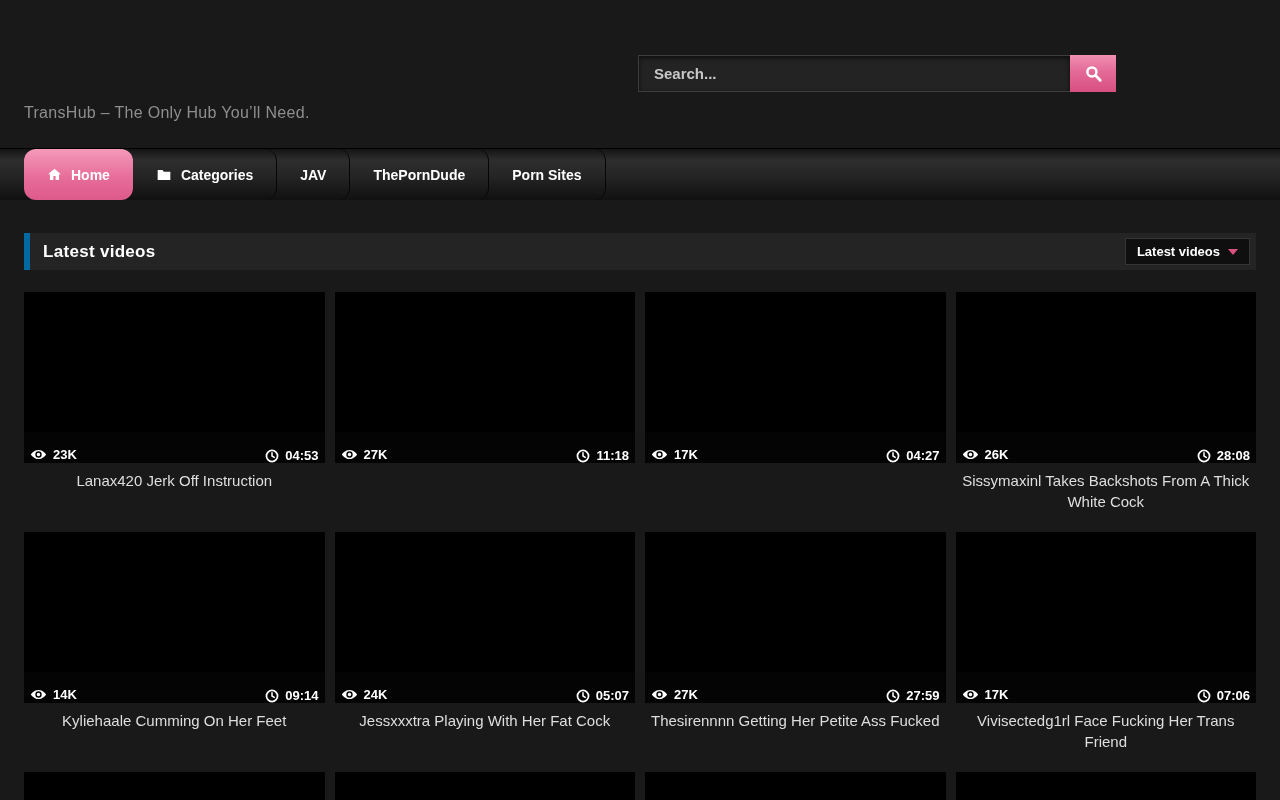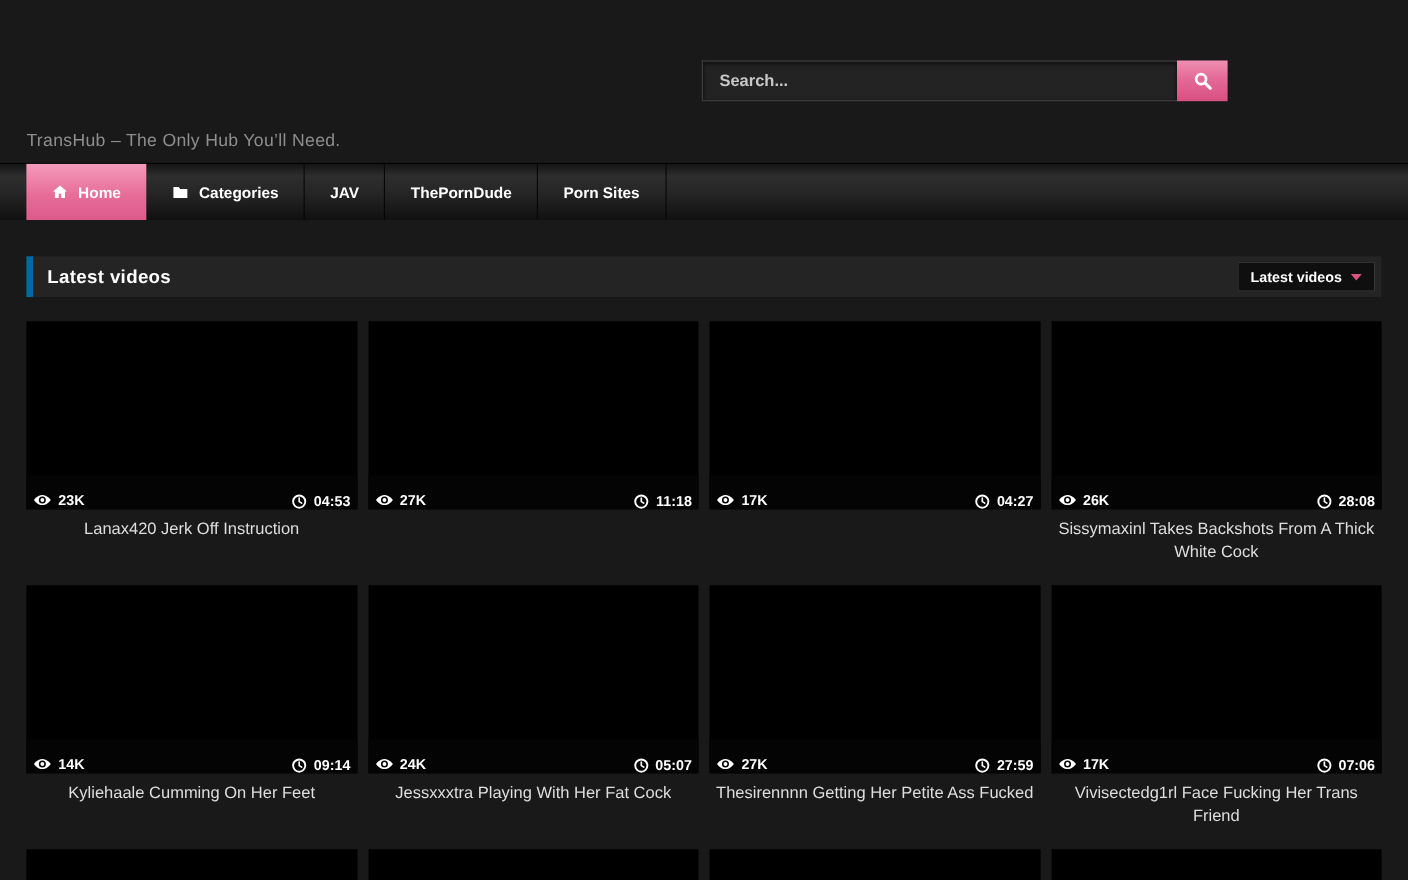--- a/index.html
+++ b/index.html
@@ -26,37 +26,38 @@
     padding: 16px 15px; outline: none;
     font-family: "Liberation Sans", sans-serif;
   }
   .search-input::placeholder { color: #c8c8c8; opacity: 1; }
   .search-btn {
     width: 46px; height: 37px; border: none; cursor: pointer;
     background: linear-gradient(180deg, #f08fb2 0%, #e36a96 45%, #d84f80 100%);
     display: flex; align-items: center; justify-content: center;
   }
   .tagline {
-    position: absolute; left: 24px; top: 120px;
+    position: absolute; left: 24px; top: 104px;
     font-size: 16px; color: #8e8e8e; letter-spacing: .3px;
   }
 
   
   .main-nav {
     height: 52px; width: 100%;
     background: linear-gradient(180deg, #141414 0%, #2e2e2e 22%, #242424 55%, #101010 100%);
     border-top: 1px solid #000;
   }
   .nav-inner { display: flex; height: 100%; margin-left: 24px; }
   .nav-item {
     display: flex; align-items: center; gap: 9px;
     padding: 0 23px; height: 100%;
     color: #fff; font-size: 14px; font-weight: bold;
     text-decoration: none; cursor: pointer;
     border-right: 1px solid #060606;
+    border-radius: 12px;
   }
   .nav-item:first-child { border-left: 1px solid #060606; }
   .nav-item.active {
     background: linear-gradient(180deg, #f49abb 0%, #e76d99 55%, #dd5a8a 100%);
     border-left: none; border-right: none;
   }
   .nav-ico { display: flex; align-items: center; }
 
   
   .main { padding: 0 24px; }

